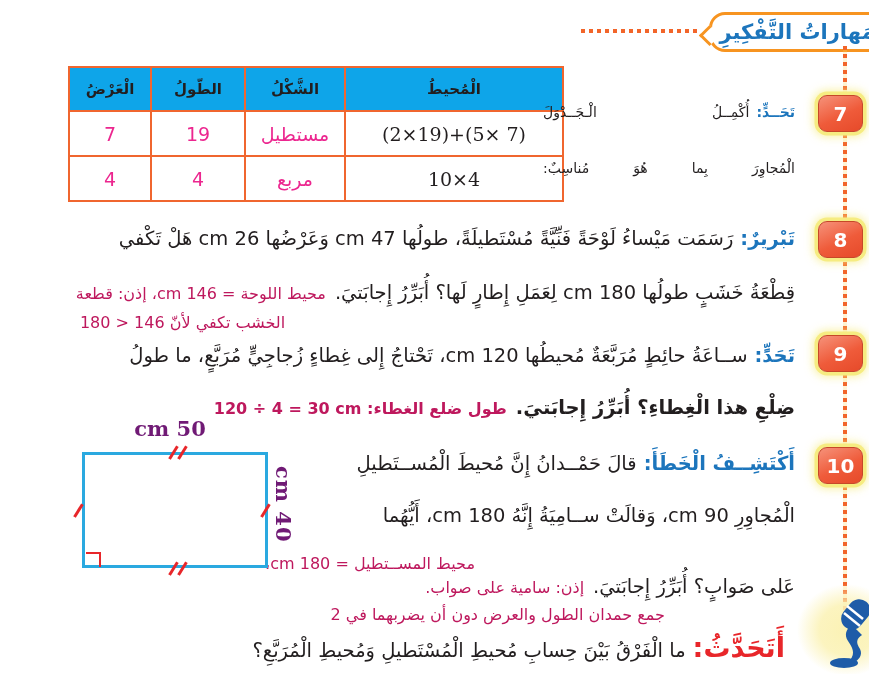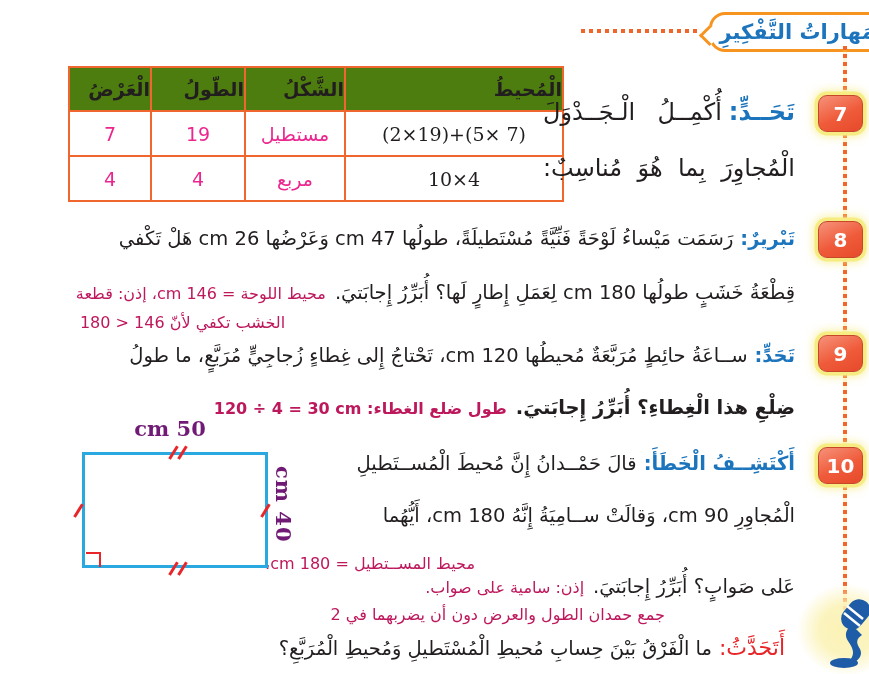--- a/index.html
+++ b/index.html
@@ -22,30 +22,30 @@
   .numbadge{position:absolute;left:793px;width:43px;height:35px;border-radius:9px;
      background:linear-gradient(155deg,#F6927A 0%,#EF5B3A 55%,#E64A2A 100%);
      border:1px solid #C64828;box-shadow:0 0 0 3.5px #F6EC81,0 0 8px 5px rgba(246,236,129,.7);
      color:#fff;font-weight:bold;font-size:20px;display:flex;align-items:center;justify-content:center;}
 
   
   table.perim{position:absolute;left:43px;top:66px;border-collapse:collapse;direction:rtl;
      table-layout:fixed;width:494px;}
   table.perim td,table.perim th{border:2.5px solid #F0662F;text-align:center;vertical-align:middle;
      padding:0;box-sizing:border-box;}
-  table.perim th{background:#4d7c0f;font-size:19px;font-weight:bold;height:44px;color:#221E1F;text-align:right;}
+  table.perim th{background:#0ea5e9;font-size:15px;font-weight:bold;height:44px;color:#221E1F;}
   table.perim td{height:45px;font-size:19px;background:#fff;}
   .pink{color:#EC268F;}
   .formula{font-family:"DejaVu Serif",serif;font-size:21px;color:#221E1F;}
 
   
   .line{position:absolute;white-space:nowrap;font-size:19.5px;line-height:30px;}
-  .jline{position:absolute;font-size:24px;line-height:30px;text-align:justify;text-align-last:justify;}
+  .jline{position:absolute;font-size:14px;line-height:30px;text-align:justify;text-align-last:justify;}
   .bluelbl{color:#1C75BC;font-weight:bold;margin-inline-end:7px;}
-  .redlbl{color:#E8262A;font-weight:normal;font-size:22px;margin-inline-end:7px;}
+  .redlbl{color:#E8262A;font-weight:bold;font-size:27px;margin-inline-end:7px;}
   .hand{color:#be185d;font-size:16px;}
   .inline-hand{margin-inline-start:9px;}
   .ltrm{direction:ltr;unicode-bidi:isolate;display:inline-block;}
 
   
   .rectangle{position:absolute;left:57px;top:452px;width:186px;height:116px;
      border:3px solid #2AA9E0;box-sizing:border-box;background:#fff;}
   .dim{position:absolute;font-family:"DejaVu Serif",serif;font-weight:bold;font-size:21px;color:#701a75;}
   .dim.top{left:85px;top:416px;width:120px;text-align:center;}
   .dim.side{left:246px;top:466px;writing-mode:vertical-rl;letter-spacing:1px;}

